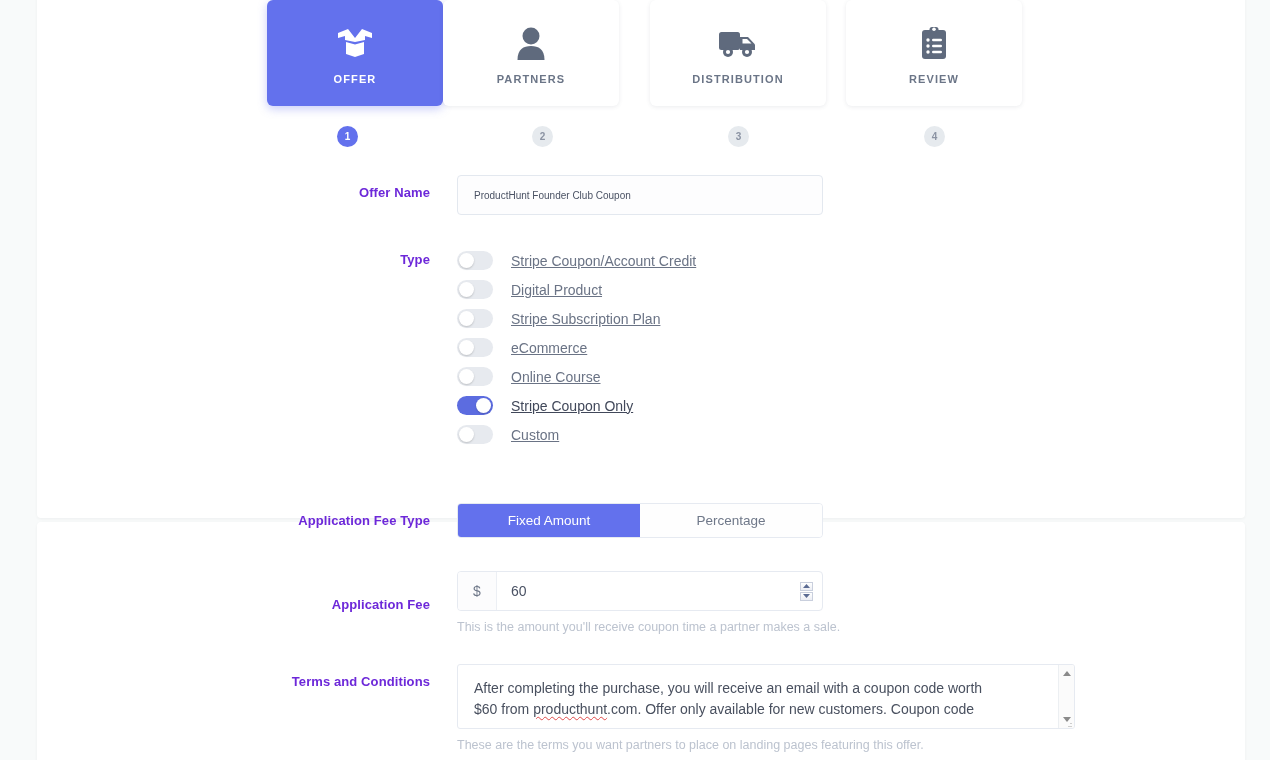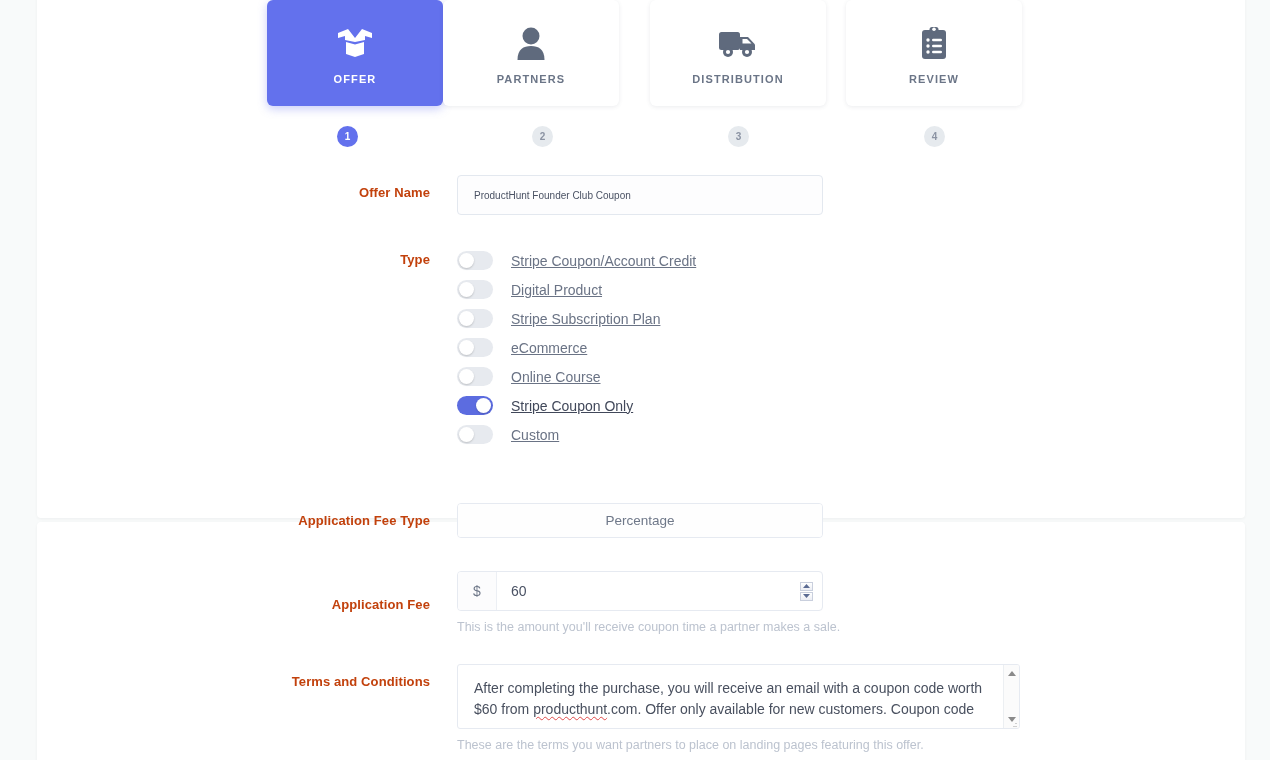--- a/index.html
+++ b/index.html
@@ -86,21 +86,21 @@
   .badge.active { background: #6371ed; color: #ffffff; }
 
   
   .frow { position: absolute; left: 0; width: 100%; }
   .flabel {
     position: absolute;
     left: 150px; width: 280px;
     text-align: right;
     font-size: 13px;
     font-weight: 700;
-    color: #c2410c;
+    color: #6d28d9;
     letter-spacing: .1px;
   }
   .fctl { position: absolute; left: 457px; }
 
   .text-input {
     width: 366px; height: 40px;
     border: 1px solid #e3e8ef;
     border-radius: 4px;
     background: #fdfdfe;
     font-family: "Liberation Sans", sans-serif;
@@ -203,21 +203,21 @@
   .spin-box svg { display:block; }
 
   .helper {
     font-size: 12.5px;
     color: #bcc3cf;
   }
 
   
   .ta-wrap {
     position: relative;
-    width: 563px; height: 65px;
+    width: 618px; height: 65px;
     border: 1px solid #e6eaf1;
     border-radius: 3px;
     background: #fff;
     overflow: hidden;
   }
   .ta-text {
     position: absolute;
     left: 16px; top: 13px;
     width: 520px;
     font-size: 14px;
@@ -381,20 +381,21 @@
             </span>
           <span class="toggle-text">Custom</span>
         </div>
       </div>
     </div>
 
     <div class="frow" style="top:513px;">
       <div class="flabel" style="top:0;">Application Fee Type</div>
       <div class="fctl" style="top:-10px;">
         <div class="segmented">
+          <div class="seg active">Fixed Amount</div>
           <div class="seg">Percentage</div>
         </div>
       </div>
     </div>
 
     <div class="frow" style="top:581px;">
       <div class="flabel" style="top:16px;">Application Fee</div>
       <div class="fctl" style="top:-10px;">
         <div class="input-group">
           <div class="ig-addon">$</div>

